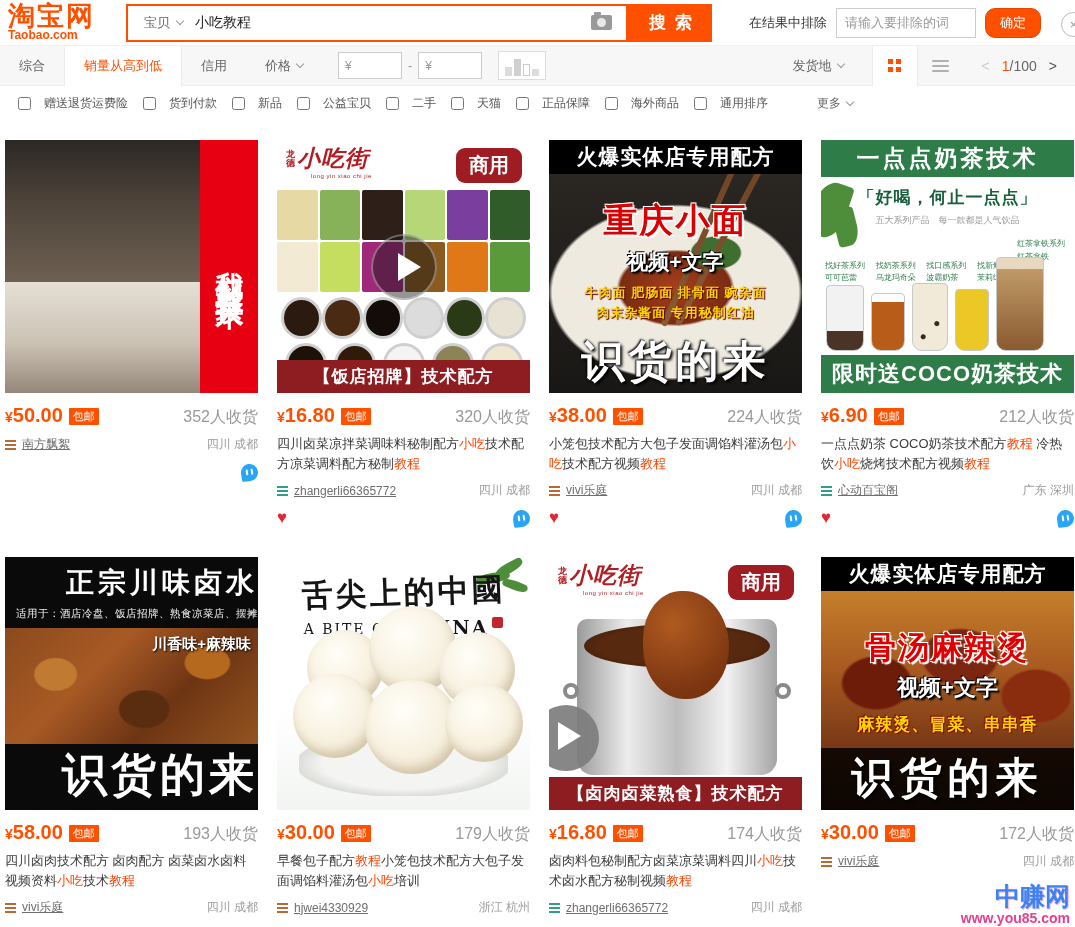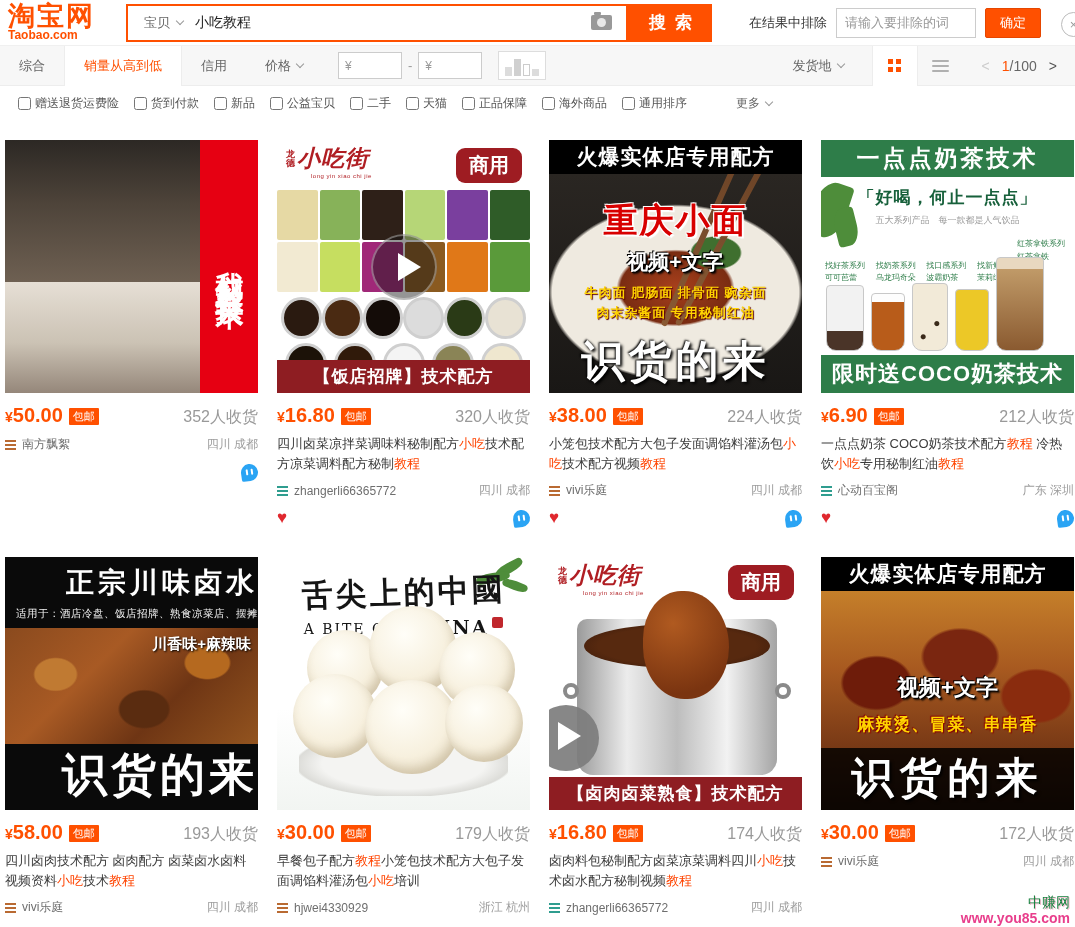--- a/index.html
+++ b/index.html
@@ -16,21 +16,21 @@
 .chev{width:6px;height:6px;border-right:1px solid #999;border-bottom:1px solid #999;transform:rotate(45deg);margin-top:-3px;flex:none}
 .search-input{flex:1;border:0;outline:0;font-size:14px;color:#222;height:100%;min-width:0}
 .cam{width:21px;height:15px;background:#999;border-radius:2px;position:relative;margin-right:14px;flex:none;cursor:pointer}
 .cam::before{content:"";position:absolute;left:6px;top:3px;width:9px;height:9px;border-radius:50%;background:#e9e9e9}
 .cam::after{content:"";position:absolute;top:-3px;left:3px;width:7px;height:3px;background:#999;border-radius:1px}
 .search-btn{width:84px;background:#ff5000;color:#fff;font-size:17px;font-weight:bold;letter-spacing:9px;border:0;padding-left:10px;cursor:pointer}
 .exclude{margin-left:auto;display:flex;align-items:center;gap:9px;margin-right:34px}
 .exclude-label{font-size:13px;color:#333;white-space:nowrap}
 .exclude-input{width:140px;height:30px;border:1px solid #ccc;padding:0 8px;font-size:13px;color:#333;outline:0}
 .exclude-input::placeholder{color:#9a9a9a}
-.confirm-btn{width:56px;height:30px;background:#ff5000;border:1px solid #e54600;color:#fff;font-size:13px;border-radius:2px;cursor:pointer}
+.confirm-btn{width:56px;height:30px;background:#ff5000;border:1px solid #e54600;color:#fff;font-size:13px;border-radius:10px;cursor:pointer}
 .close-fab{position:absolute;top:12px;right:-11px;width:25px;height:25px;border:1px solid #bbb;border-radius:50%;background:#fff;color:#999;font-size:13px;text-align:center;line-height:23px;z-index:5;cursor:pointer}
 
 .toolbar{height:40px;background:#f7f7f7;border-bottom:1px solid #ededed;display:flex;align-items:center;font-size:13px;color:#666}
 .tab{padding:0 19px;height:40px;display:flex;align-items:center;gap:6px;cursor:pointer;white-space:nowrap}
 .tab.active{background:#fff;color:#ff5000;border-left:1px solid #ededed;border-right:1px solid #ededed}
 .price-range{display:flex;align-items:center;gap:6px;margin-left:16px;color:#999}
 .price-input{width:64px;height:27px;border:1px solid #ccc;background:#fff;font-size:12px;color:#666;padding:0 6px;outline:0}
 .price-input::placeholder{color:#999}
 .hist{width:48px;height:29px;background:#fff;border:1px solid #ddd;margin-left:16px;display:flex;align-items:flex-end;gap:2px;padding:3px 6px;cursor:pointer}
 .hist i{display:block;width:9px;background:#dcdcdc}
@@ -44,37 +44,37 @@
 .grid-ic{width:14px;height:14px;display:grid;grid-template-columns:5px 5px;grid-auto-rows:5px;gap:3px}
 .grid-ic i{background:#ff5000}
 .view-list{width:46px;display:flex;justify-content:center;cursor:pointer}
 .list-ic{width:17px}
 .list-ic i{display:block;height:2px;background:#b0b0b0;margin:3px 0;border-radius:1px}
 .pager{display:flex;align-items:center;gap:12px;padding:0 18px;font-size:14px}
 .pg-prev{color:#ccc;cursor:pointer}.pg-next{color:#555;cursor:pointer}
 .pg-cur{color:#ff5000}.pg-total{color:#666}
 
 .filter-row{height:34px;display:flex;align-items:center;gap:15px;padding:0 18px;font-size:12px;color:#555}
-.cb{display:flex;align-items:center;gap:4px;cursor:pointer;white-space:nowrap}
+.cb{display:flex;align-items:center;gap:13px;cursor:pointer;white-space:nowrap}
 .cb input{width:13px;height:13px;cursor:pointer}
 .more{margin-left:34px;display:flex;gap:6px;align-items:center;cursor:pointer;color:#666}
 
 .grid{display:grid;grid-template-columns:repeat(4,253px);column-gap:19px;row-gap:30px;padding:20px 0 0 5px}
 .card{width:253px}
 .thumb{width:253px;height:253px;position:relative;overflow:hidden;background:#fff;cursor:pointer}
 .price-row{display:flex;align-items:baseline;margin-top:11px}
 .yen{color:#ff5000;font-weight:bold;font-size:14px}
 .price{color:#ff5000;font-weight:bold;font-size:20px;margin-right:6px}
 .baoyou{background:#ff5000;color:#fff;font-size:11px;padding:1px 4px;border-radius:1px;align-self:center}
 .sold{margin-left:auto;color:#999;font-size:16px}
 .title{margin-top:6px;font-size:13px;line-height:20px;height:40px;overflow:hidden;color:#3c3c3c;cursor:pointer}
 .title .hl{color:#ff4400}
 .seller-row{display:flex;align-items:center;margin-top:8px;font-size:12px}
 .bars{width:11px;height:10px;margin-right:6px;flex:none;background:repeating-linear-gradient(to bottom,currentColor 0 2px,transparent 2px 4px)}
-.seller-name{color:#6e6e6e;cursor:pointer}
+.seller-name{color:#6e6e6e;text-decoration:underline;cursor:pointer}
 .loc{margin-left:auto;color:#9c9c9c}
 .icons-row{display:flex;align-items:center;margin-top:10px;height:18px}
 .heart{color:#e0282e;font-size:17px;line-height:16px}
 .ww{margin-left:auto;width:17px;height:17px;background:#2aa4f4;border-radius:9px 9px 9px 2px;position:relative;transform:rotate(-8deg);cursor:pointer}
 .ww::before{content:"";position:absolute;left:5px;top:5px;width:2px;height:6px;background:#fff;border-radius:1px;box-shadow:5px 0 0 #fff}
 
 .play{position:absolute;width:66px;height:66px;border-radius:50%;background:rgba(20,20,20,.45);border:2px solid rgba(255,255,255,.35)}
 .play::after{content:"";position:absolute;left:25px;top:17px;border-left:23px solid #fff;border-top:14px solid transparent;border-bottom:14px solid transparent}
 
 .t1{display:flex}
@@ -168,21 +168,21 @@
  radial-gradient(60px 44px at 55% 30%,#7a2610 0 60%,transparent 66%),
  radial-gradient(55px 42px at 85% 48%,#8a2c0e 0 60%,transparent 66%),
  linear-gradient(180deg,#c57f2a 0,#a85a20 35%,#7a3a16 70%,#46220e 100%)}
 .t8-head{top:36px;color:#e00000;font-size:31px;font-weight:bold;letter-spacing:2px;text-shadow:-1px -1px 0 #fff,1px -1px 0 #fff,-1px 1px 0 #fff,2px 2px 1px #fff}
 .t8-sub{top:82px;color:#fff;font-size:22px;font-weight:bold;text-shadow:-1px -1px 0 #000,1px 1px 0 #000,2px 2px 2px #000}
 .t8-l1{top:122px;color:#ffd400;font-size:17px;font-weight:bold;text-shadow:1px 1px 1px #800,-1px -1px 1px #800;letter-spacing:1px}
 .t8-bigwrap{position:absolute;left:0;right:0;bottom:0;background:rgba(0,0,0,.82);padding:2px 0 4px}
 .t8-big{color:#fff;font-size:42px;font-weight:bold;letter-spacing:6px;text-shadow:2px 2px 3px #000;text-align:center}
 
 .wm{position:absolute;right:5px;bottom:1px;text-align:right;z-index:9;line-height:1.1}
-.wm-t{color:#15803d;font-size:14px;font-weight:normal;text-shadow:1px 1px 0 #f9b8cf}
+.wm-t{color:#3b82f6;font-size:25px;font-weight:bold;text-shadow:1px 1px 0 #f9b8cf}
 .wm-u{color:#e83e8c;font-size:14px;font-weight:bold}
 </style>
 </head>
 <body>
 
 <div class="header">
   <div class="logo">
     <div class="logo-cn">淘宝网</div>
     <div class="logo-en">Taobao.com</div>
   </div>
@@ -445,21 +445,21 @@
           <i class="cupe"></i>
       </div>
       <div class="t4-bot">限时送COCO奶茶技术</div>
     </div>
     <div class="price-row">
       <span class="yen">¥</span>
       <span class="price">6.90</span>
       <span class="baoyou">包邮</span>
       <span class="sold">212人收货</span>
     </div>
-    <div class="title"><span>一点点奶茶 COCO奶茶技术配方</span><span class="hl">教程</span><span> 冷热饮</span><span class="hl">小吃</span><span>专用秘制红油</span><span class="hl">教程</span></div>
+    <div class="title"><span>一点点奶茶 COCO奶茶技术配方</span><span class="hl">教程</span><span> 冷热饮</span><span class="hl">小吃</span><span>烧烤技术配方视频</span><span class="hl">教程</span></div>
     <div class="seller-row">
       <span class="bars" style="color: rgb(47, 157, 143);"></span>
       <span class="seller-name">心动百宝阁</span>
       <span class="loc">广东 深圳</span>
     </div>
     <div class="icons-row">
       <span class="heart">♥</span>
       <span class="ww"></span>
     </div>
   </div>
@@ -559,20 +559,21 @@
     <div class="icons-row">
       
       
     </div>
   </div>
 
   <div class="card">
     <div class="thumb t8">
       <div class="blackbar">火爆实体店专用配方</div>
       <div class="t8-photo">
+        <div class="ov t8-head">骨汤麻辣烫</div>
         <div class="ov t8-sub">视频+文字</div>
         <div class="ov t8-l1">麻辣烫、冒菜、串串香</div>
         <div class="t8-bigwrap">
           <div class="t8-big">识货的来</div>
         </div>
       </div>
     </div>
     <div class="price-row">
       <span class="yen">¥</span>
       <span class="price">30.00</span>

